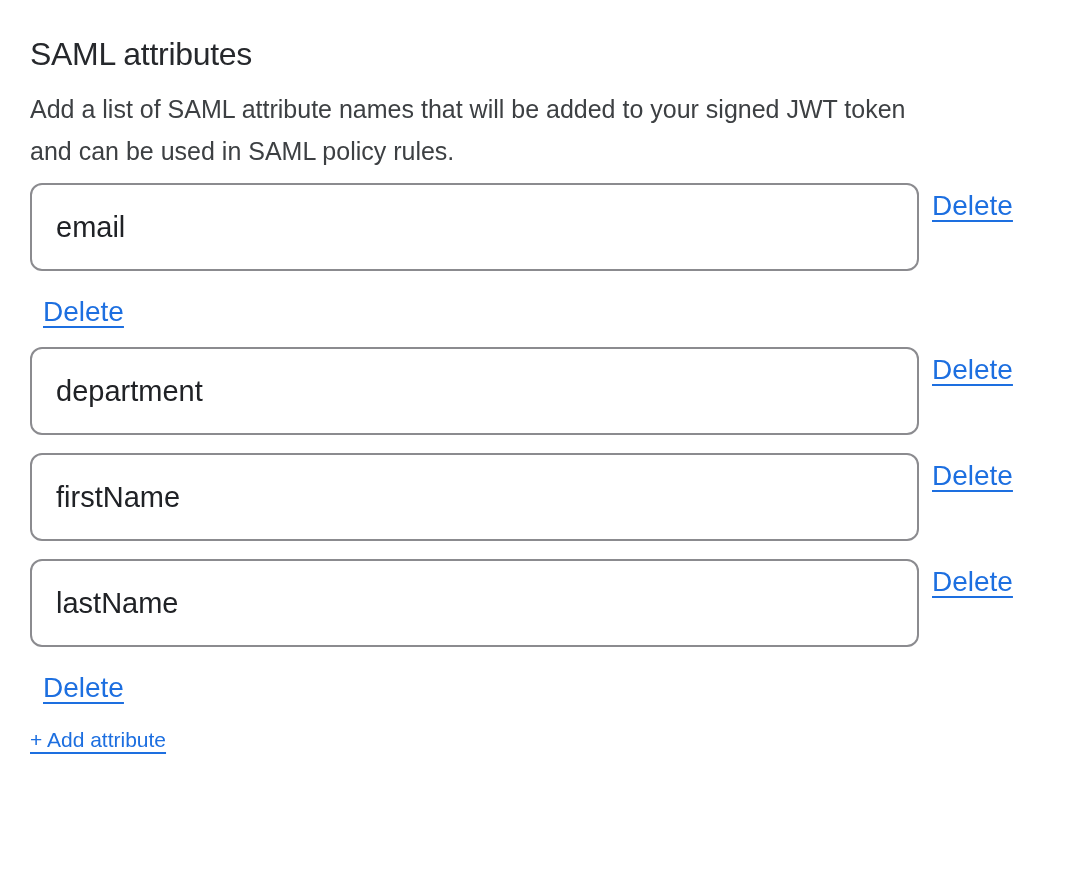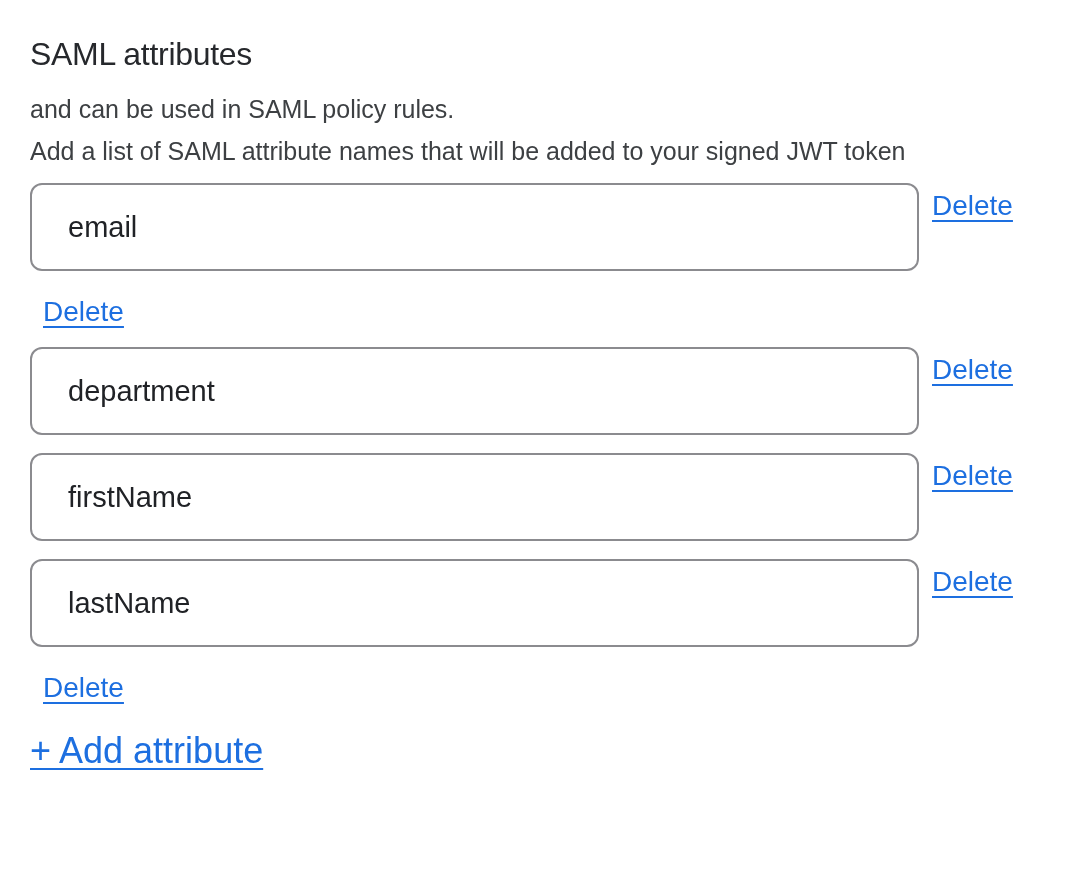--- a/index.html
+++ b/index.html
@@ -32,53 +32,52 @@
   .section-description .desc-line{display:block;white-space:nowrap;}
   .attribute-rows{margin:0;}
   .attribute-row{
     display:flex;align-items:flex-start;
     margin-bottom:18px;
   }
   .attr-input{
     width:889px;height:88px;
     border:2px solid var(--input-border);
     border-radius:12px;
-    padding:0 36px;
+    padding:0 24px;
     font-family:"Liberation Sans", sans-serif;
     font-size:29px;color:var(--input-text);
     background:#fff;
     outline:none;
   }
   a.link{
     color:var(--link-blue);
     text-decoration:underline;
     text-decoration-thickness:2px;
     text-underline-offset:5px;
     cursor:pointer;
   }
   .delete-link{
     margin-left:13px;margin-top:6px;
     font-size:28px;line-height:34px;
     white-space:nowrap;
   }
   .add-attribute-link{
     display:inline-block;
-    margin-top:11px;
-    font-size:36px;line-height:34px;
+    font-size:21px;line-height:34px;
   }
 </style>
 </head>
 <body>
 
 <div class="page">
   <h1 class="section-title">SAML attributes</h1>
 
   <p class="section-description">
+    <span class="desc-line">Add a list of SAML attribute names that will be added to your signed JWT token</span>
     <span class="desc-line">and can be used in SAML policy rules.</span>
-    <span class="desc-line">Add a list of SAML attribute names that will be added to your signed JWT token</span>
   </p>
 
   <div class="attribute-rows" id="attribute-rows">
   <div class="attribute-row">
     <input class="attr-input" type="text" value="email" style="">
     <a class="link delete-link" href="#">Delete</a>
   </div>
 
   <div class="attribute-row">
     <a class="link delete-link" href="#">Delete</a>

